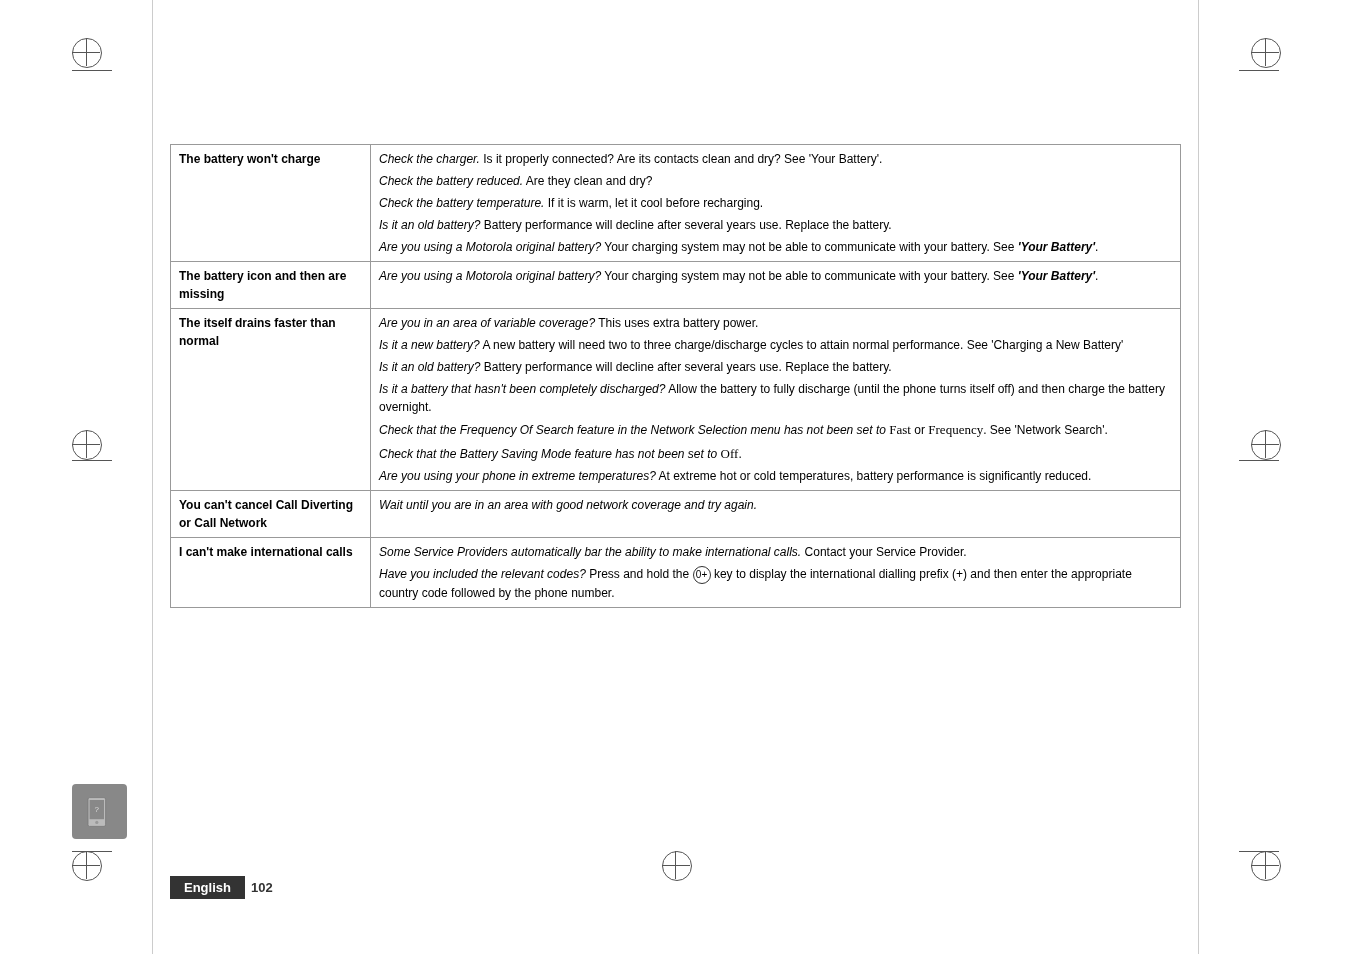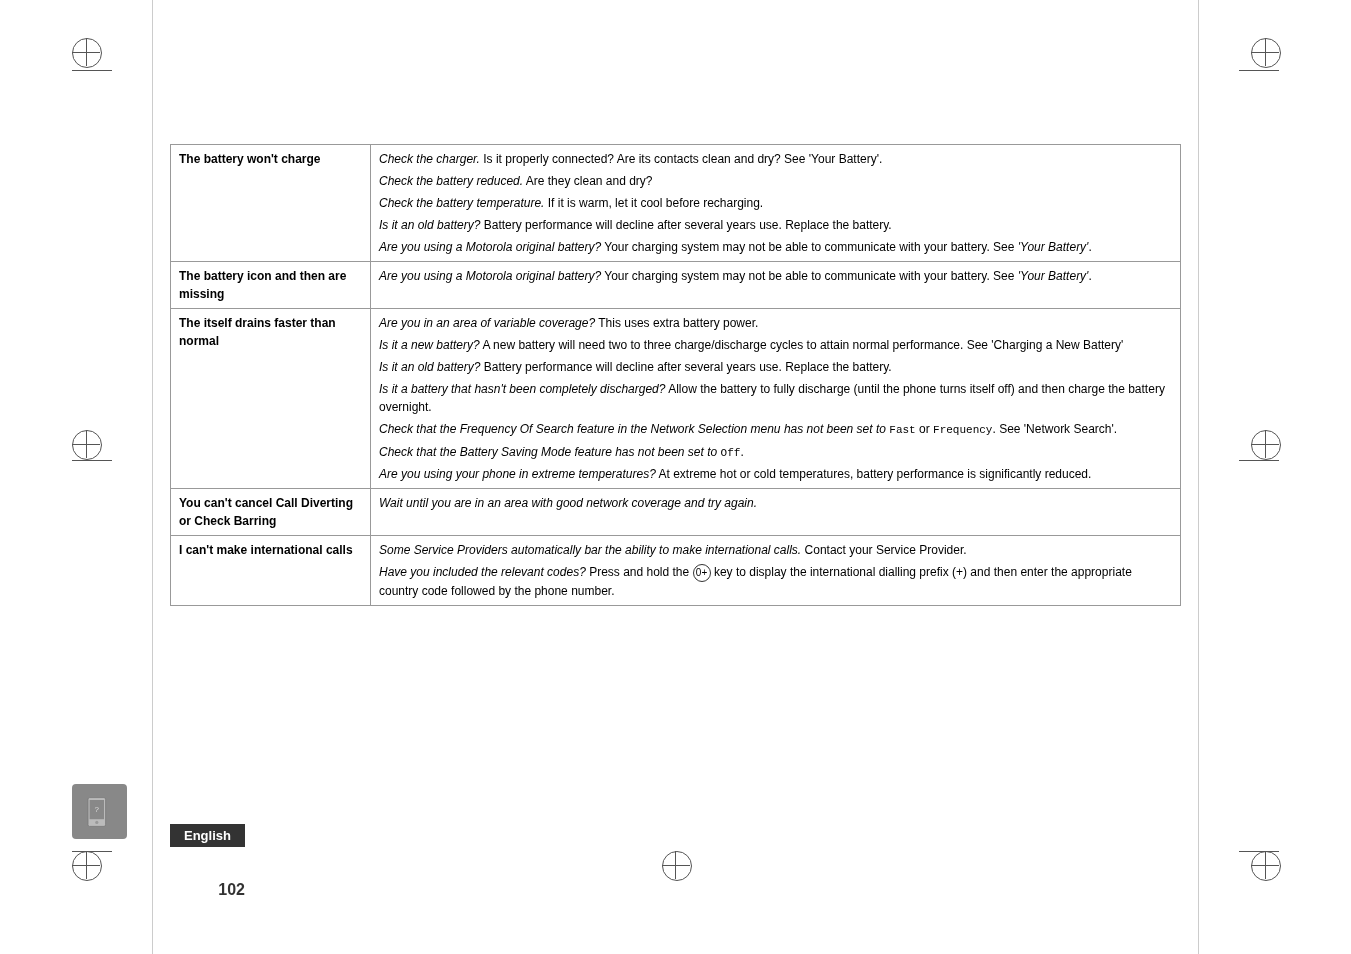--- a/index.html
+++ b/index.html
@@ -149,22 +149,22 @@
     .trouble-table td:first-child {
       width: 200px;
       font-weight: bold;
       font-size: 12px;
     }
     .trouble-table td:last-child {
       font-size: 12px;
     }
 
     .italic { font-style: italic; }
-    .bold { font-weight: normal; }
-    .mono { font-family: Liberation Mono, monospace; font-size: 11px; }
+    .bold { font-weight: bold; }
+    .mono { font-family: Liberation Serif, serif; font-size: 13px; }
 
     .key-badge {
       display: inline-flex;
       align-items: center;
       justify-content: center;
       border: 1px solid #333;
       border-radius: 50%;
       width: 18px;
       height: 18px;
       font-size: 10px;
@@ -178,33 +178,32 @@
     p.entry:last-child {
       margin-bottom: 0;
     }
 
     
     .footer {
       position: absolute;
       bottom: 55px;
       left: 170px;
       display: flex;
-      align-items: flex-end;
-      gap: 34px;
-      flex-direction: column;
+      align-items: center;
+      gap: 6px;
     }
     .footer-lang {
       background: #333;
       color: #fff;
       padding: 4px 14px;
       font-size: 13px;
       font-weight: bold;
     }
     .footer-page {
-      font-size: 16px;
+      font-size: 13px;
       font-weight: bold;
       color: #333;
     }
 
     
     .vline-right {
       position: absolute;
       top: 0;
       right: 152px;
       width: 1px;
@@ -314,21 +313,21 @@
               <span class="italic">Check that the Battery Saving Mode feature has not been set to</span> <span class="mono">Off</span>.
             </p>
             <p class="entry">
               <span class="italic">Are you using your phone in extreme temperatures?</span> At extreme hot or cold temperatures, battery performance is significantly reduced.
             </p>
           </td>
         </tr>
 
         <tr>
           <td>
-            <span>You can't cancel Call Diverting or Check Barring</span>
+            <span>You can't cancel Call Diverting or Call Network</span>
           </td>
           <td>
             <p class="entry italic">
               Wait until you are in an area with good network coverage and try again.
             </p>
           </td>
         </tr>
 
 
         <tr>

